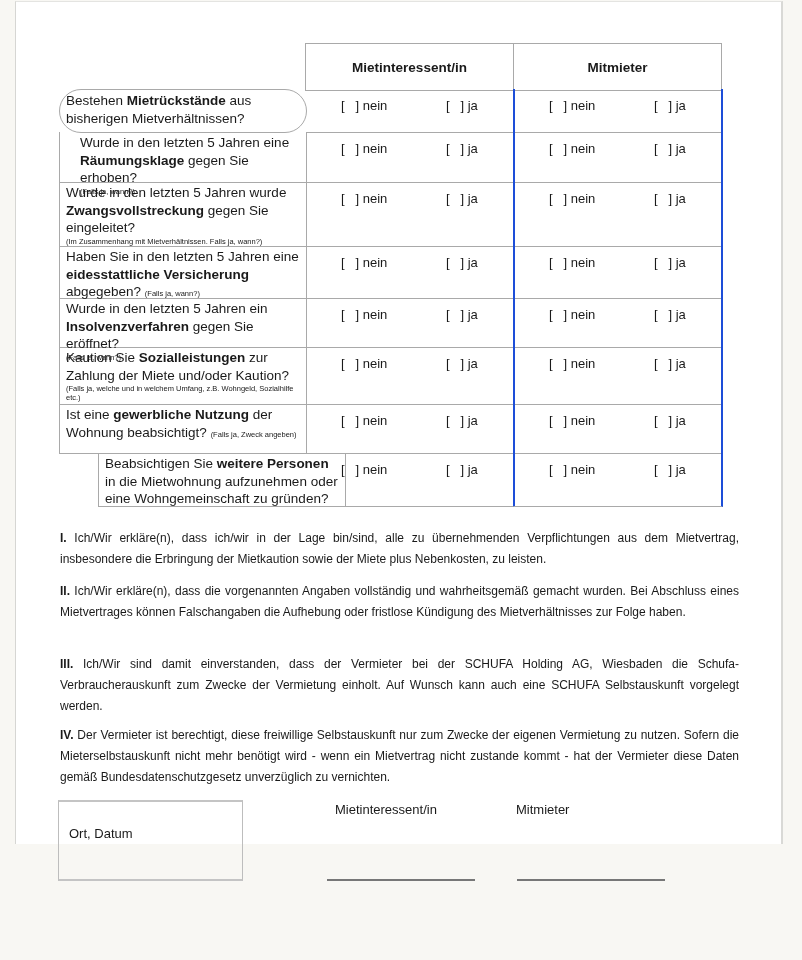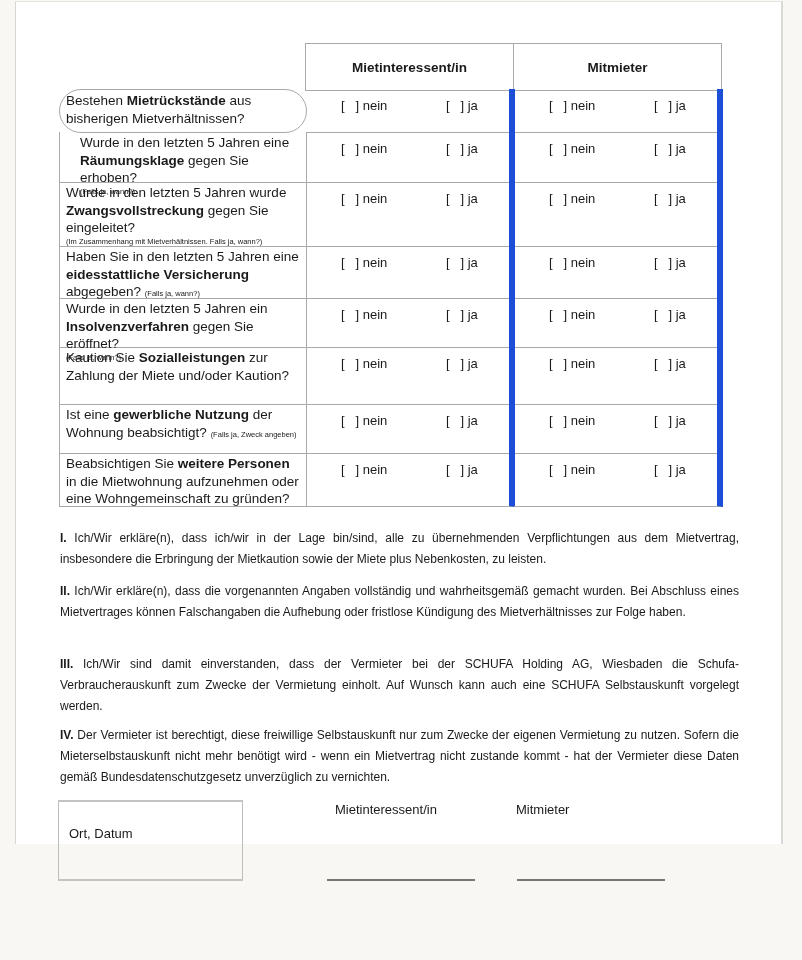--- a/index.html
+++ b/index.html
@@ -29,21 +29,21 @@
     position: absolute; left: 43px; width: 248px;
     border: 1px solid #a9a9a9; border-top: none;
     padding: 2px 5px 0 6px;
     font-size: 13.5px; line-height: 17.5px;
   }
   .q b { font-weight: bold; }
   .q .small { font-size: 7.5px; line-height: 9px; display: block; }
   .q .small-inline { font-size: 7.5px; }
   .ans {
     position: absolute; width: 209px;
-    border-right: 6px solid #1d4ed8; border-bottom: 1px solid #a9a9a9;
+    border-right: 2px solid #1d4ed8; border-bottom: 1px solid #a9a9a9;
     font-size: 13px;
   }
   .opt { position: absolute; top: 9px; white-space: pre; }
   .para {
     position: absolute; left: 44px; width: 679px;
     font-size: 12px; line-height: 21px; text-align: justify;
   }
   .para b { font-weight: bold; }
   .sigbox {
     position: absolute; left: 42px; top: 798px; width: 185px; height: 81px;
@@ -104,39 +104,39 @@
       </div>
       <div class="q" style="top: 296px; height: 50px;"><span>Wurde in den letzten 5 Jahren ein </span><b>Insolvenzverfahren</b><span> gegen Sie eröffnet?</span><span class="small">(Falls ja, wann?)</span></div>
       <div class="ans" style="left: 290px; top: 296px; height: 50px;">
         <span class="opt" style="left:35px">[   ] nein</span>
         <span class="opt" style="left:140px">[   ] ja</span>
       </div>
       <div class="ans" style="left: 498px; top: 296px; height: 50px;">
         <span class="opt" style="left:35px">[   ] nein</span>
         <span class="opt" style="left:140px">[   ] ja</span>
       </div>
-      <div class="q" style="top: 345px; height: 58px;"><span>Kaution Sie </span><b>Sozialleistungen</b><span> zur Zahlung der Miete und/oder Kaution?</span></div>
+      <div class="q" style="top: 345px; height: 58px;"><span>Kaution Sie </span><b>Sozialleistungen</b><span> zur Zahlung der Miete und/oder Kaution?</span><span class="small">(Falls ja, welche und in welchem Umfang, z.B. Wohngeld, Sozialhilfe etc.)</span></div>
       <div class="ans" style="left: 290px; top: 345px; height: 58px;">
         <span class="opt" style="left:35px">[   ] nein</span>
         <span class="opt" style="left:140px">[   ] ja</span>
       </div>
       <div class="ans" style="left: 498px; top: 345px; height: 58px;">
         <span class="opt" style="left:35px">[   ] nein</span>
         <span class="opt" style="left:140px">[   ] ja</span>
       </div>
       <div class="q" style="top: 402px; height: 50px;"><span>Ist eine </span><b>gewerbliche Nutzung</b><span> der Wohnung beabsichtigt?</span> <span class="small-inline">(Falls ja, Zweck angeben)</span></div>
       <div class="ans" style="left: 290px; top: 402px; height: 50px;">
         <span class="opt" style="left:35px">[   ] nein</span>
         <span class="opt" style="left:140px">[   ] ja</span>
       </div>
       <div class="ans" style="left: 498px; top: 402px; height: 50px;">
         <span class="opt" style="left:35px">[   ] nein</span>
         <span class="opt" style="left:140px">[   ] ja</span>
       </div>
-      <div class="q" style="top: 451px; height: 54px;"><span>Beabsichtigen Sie </span><b>weitere Personen</b><span> in die Mietwohnung aufzunehmen oder eine Wohngemeinschaft zu gründen?</span></div>
+      <div class="q" style="top: 451px; height: 54px; margin-left: 39px;"><span>Beabsichtigen Sie </span><b>weitere Personen</b><span> in die Mietwohnung aufzunehmen oder eine Wohngemeinschaft zu gründen?</span></div>
       <div class="ans" style="left: 290px; top: 451px; height: 54px;">
         <span class="opt" style="left:35px">[   ] nein</span>
         <span class="opt" style="left:140px">[   ] ja</span>
       </div>
       <div class="ans" style="left: 498px; top: 451px; height: 54px;">
         <span class="opt" style="left:35px">[   ] nein</span>
         <span class="opt" style="left:140px">[   ] ja</span>
       </div>
     </div>
 

